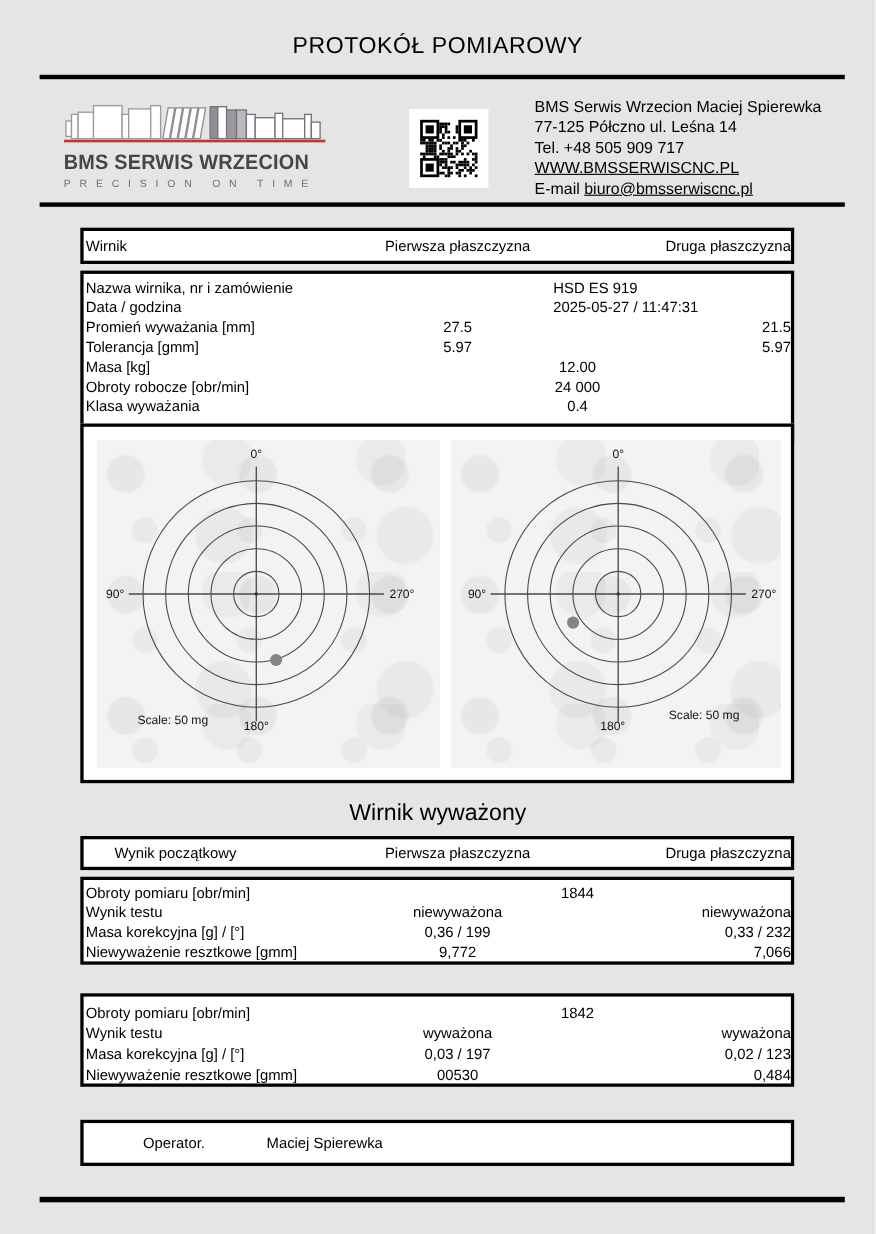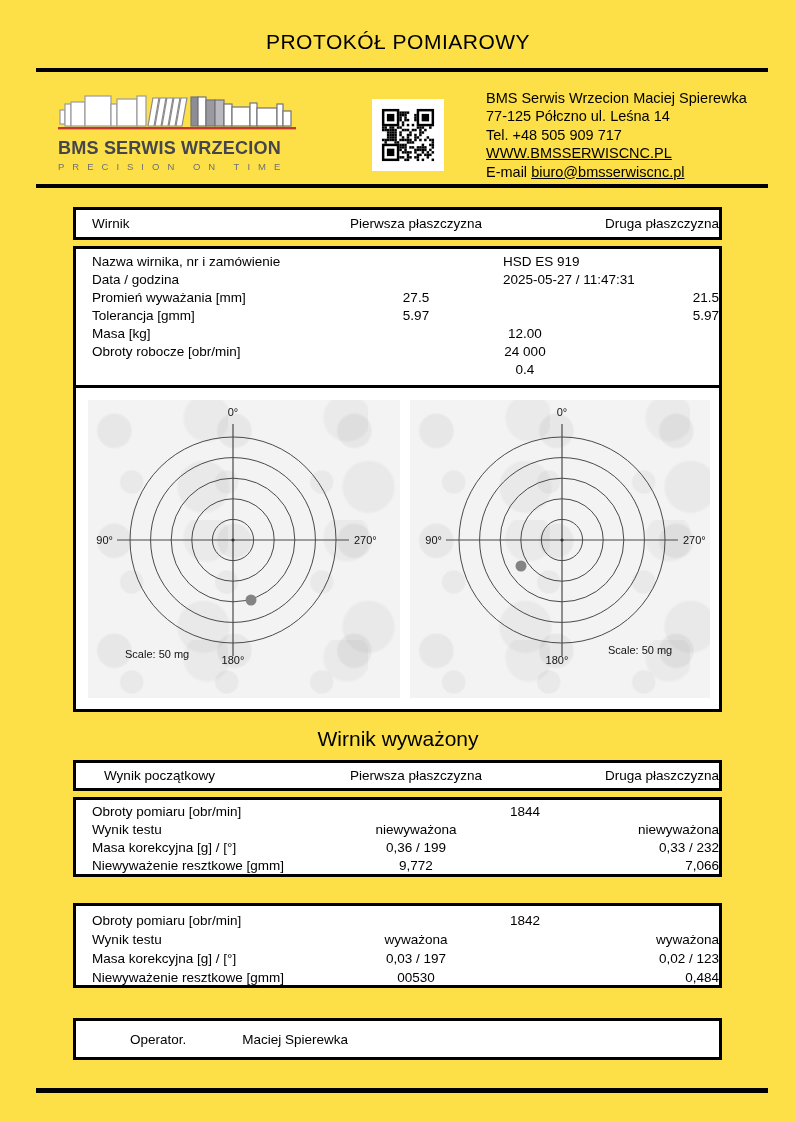--- a/index.html
+++ b/index.html
@@ -1,18 +1,18 @@
 <!DOCTYPE html>
 <html><head>
 <meta charset="utf-8">
 <style>
   * { margin:0; padding:0; box-sizing:border-box; }
   html,body { background:#fff; }
   body { font-family:"Liberation Sans", sans-serif; color:#000; }
-  .page { position:relative; width:796px; height:1122px; background:#fde047; overflow:hidden; }
+  .page { position:relative; width:796px; height:1122px; background:#e5e5e5; overflow:hidden; }
 
   .doc-title { position:absolute; top:30px; left:0; width:796px; text-align:center;
                font-size:21px; letter-spacing:0.5px; }
   .hrule { position:absolute; left:36px; width:732px; background:#000; }
   .hrule.r1 { top:68px; height:4px; }
   .hrule.r2 { top:184px; height:4px; }
   .hrule.r3 { top:1088px; height:5px; }
 
   
   .logo { position:absolute; left:58px; top:92px; width:240px; }
@@ -25,21 +25,21 @@
 
   
   .contact { position:absolute; left:486px; top:89px; width:290px; font-size:14.5px; line-height:18.4px; }
   .contact a { color:#000; }
 
   
   .box { position:absolute; left:73px; width:649px; border:3px solid #000; background:#fff; }
   .hdrbox  { font-size:13.5px; }
   .hdr-row { display:grid; grid-template-columns:255px 170px 75px 143px; align-items:center; height:100%; }
   .grid-row { display:grid; grid-template-columns:255px 170px 75px 143px; font-size:13.5px; line-height:18px; }
-  .cell-label { padding-left:16px; white-space:nowrap; }
+  .cell-label { padding-left:2px; white-space:nowrap; }
   .cell-p1 { grid-column:2; text-align:center; }
   .cell-p2 { grid-column:4; text-align:right; }
   .cell-span { grid-column:2 / 5; text-align:center; }
   .cell-span.left { text-align:left; padding-left:172px; }
   .indent { padding-left:28px; }
 
   #t1-head { top:207px; height:33px; }
   #t1-body { top:246px; height:158px; padding-top:4px; }
   #t2-head { top:760px; height:31px; }
   #t2-body { top:797px; height:80px; padding-top:3px; }
@@ -308,20 +308,21 @@
     </div>
     <div class="grid-row">
       <div class="cell-label">Masa [kg]</div>
       <div class="cell-span">12.00</div>
     </div>
     <div class="grid-row">
       <div class="cell-label">Obroty robocze [obr/min]</div>
       <div class="cell-span">24 000</div>
     </div>
     <div class="grid-row">
+      <div class="cell-label">Klasa wyważania</div>
       <div class="cell-span">0.4</div>
     </div>
   </div>
 
   <div class="box" id="chart-box">
     <div class="scanimg" id="scan-left"></div>
     <div class="scanimg" id="scan-right"></div>
 
     <svg class="polar" id="polar-left" viewBox="0 0 300 310">
       <line x1="150" y1="36" x2="150" y2="268"></line>

